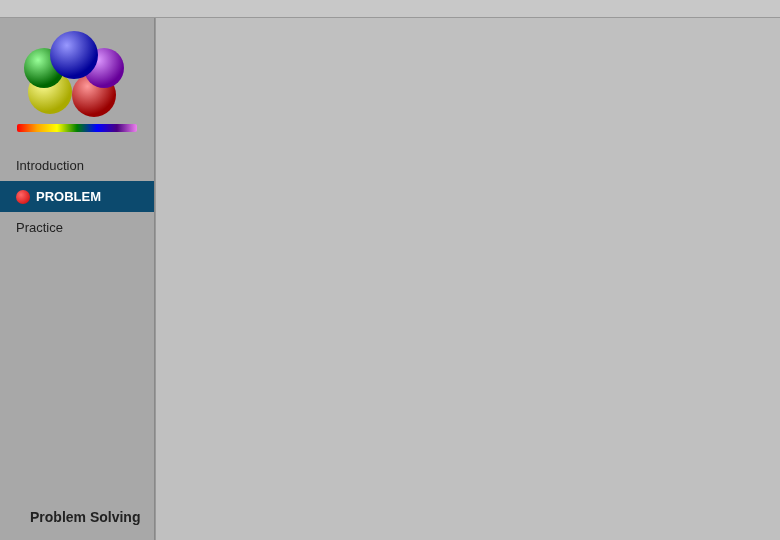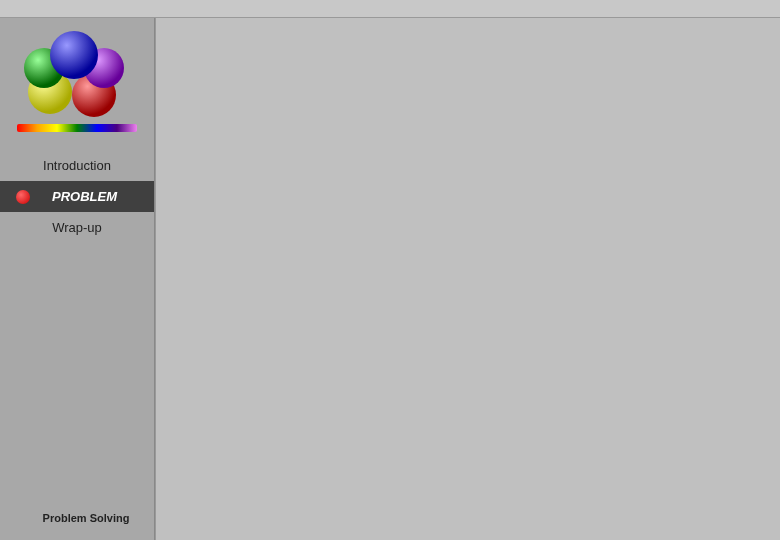--- a/index.html
+++ b/index.html
@@ -18,21 +18,20 @@
       width: 100%;
       height: 18px;
       background: #c8c8c8;
       border-bottom: 1px solid #999;
     }
 
     .main-layout {
       display: flex;
       flex: 1;
       overflow: hidden;
-      text-align: center;
     }
 
     .sidebar {
       width: 155px;
       background: #a8a8a8;
       display: flex;
       flex-direction: column;
       align-items: center;
       padding-top: 8px;
       border-right: 1px solid #888;
@@ -73,46 +72,45 @@
 
     .nav-item {
       padding: 8px 16px;
       font-size: 13px;
       color: #222;
       cursor: pointer;
       width: 100%;
     }
 
     .nav-item.active {
-      background: #404040;
+      background: #0c4a6e;
       color: #fff;
       display: flex;
       align-items: center;
-      gap: 22px;
+      gap: 6px;
       font-size: 13px;
       font-weight: bold;
-      font-style: italic;
     }
 
     .active-indicator {
       width: 14px;
       height: 14px;
       border-radius: 50%;
       background: radial-gradient(circle at 35% 35%, #ff6666, #cc0000);
       flex-shrink: 0;
     }
 
     .sidebar-footer {
       margin-top: auto;
       padding: 12px 12px 14px 12px;
       width: 100%;
     }
 
     .sidebar-footer-text {
-      font-size: 11px;
+      font-size: 14px;
       font-weight: bold;
       color: #222;
       padding-left: 18px;
     }
 
     .content-area {
       flex: 1;
       background: #c0c0c0;
       border-left: 1px solid #999;
     }
@@ -175,24 +173,24 @@
         <span>Introduction</span>
       </div>
 
       <div class="nav-item active">
         <span class="active-indicator"></span>
         <span>PROBLEM</span>
       </div>
 
 
 
-
       <div class="nav-item">
-        <span>Wrap-up</span>
-      </div>
+        <span>Practice</span>
+      </div>
+
 
     </div>
 
     <div class="sidebar-footer">
       <span class="sidebar-footer-text">Problem Solving</span>
     </div>
 
   </div>
 
   <div class="content-area"></div>

